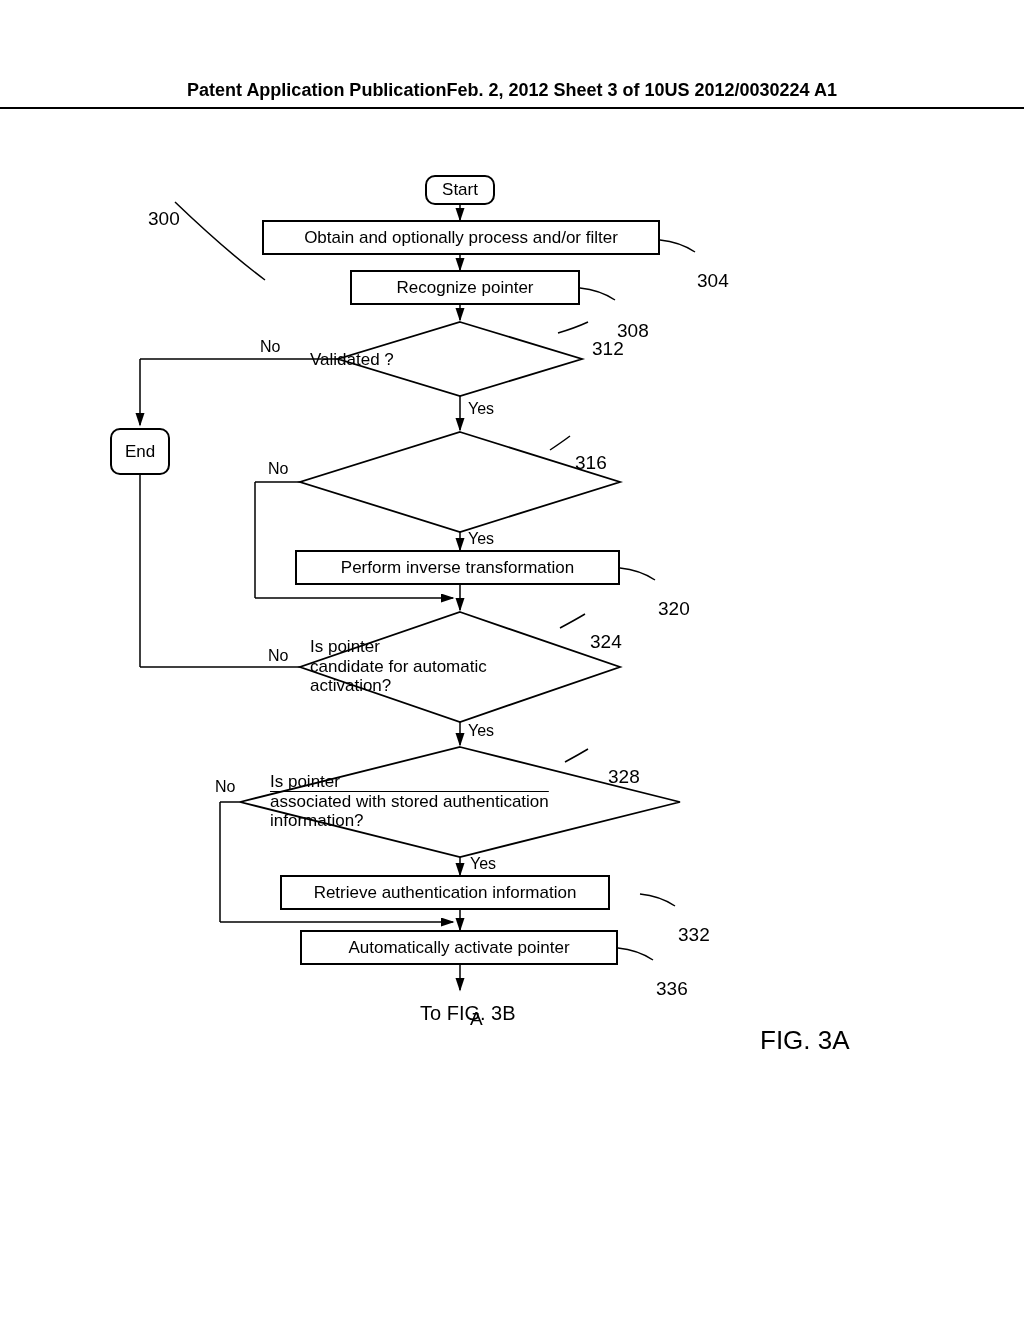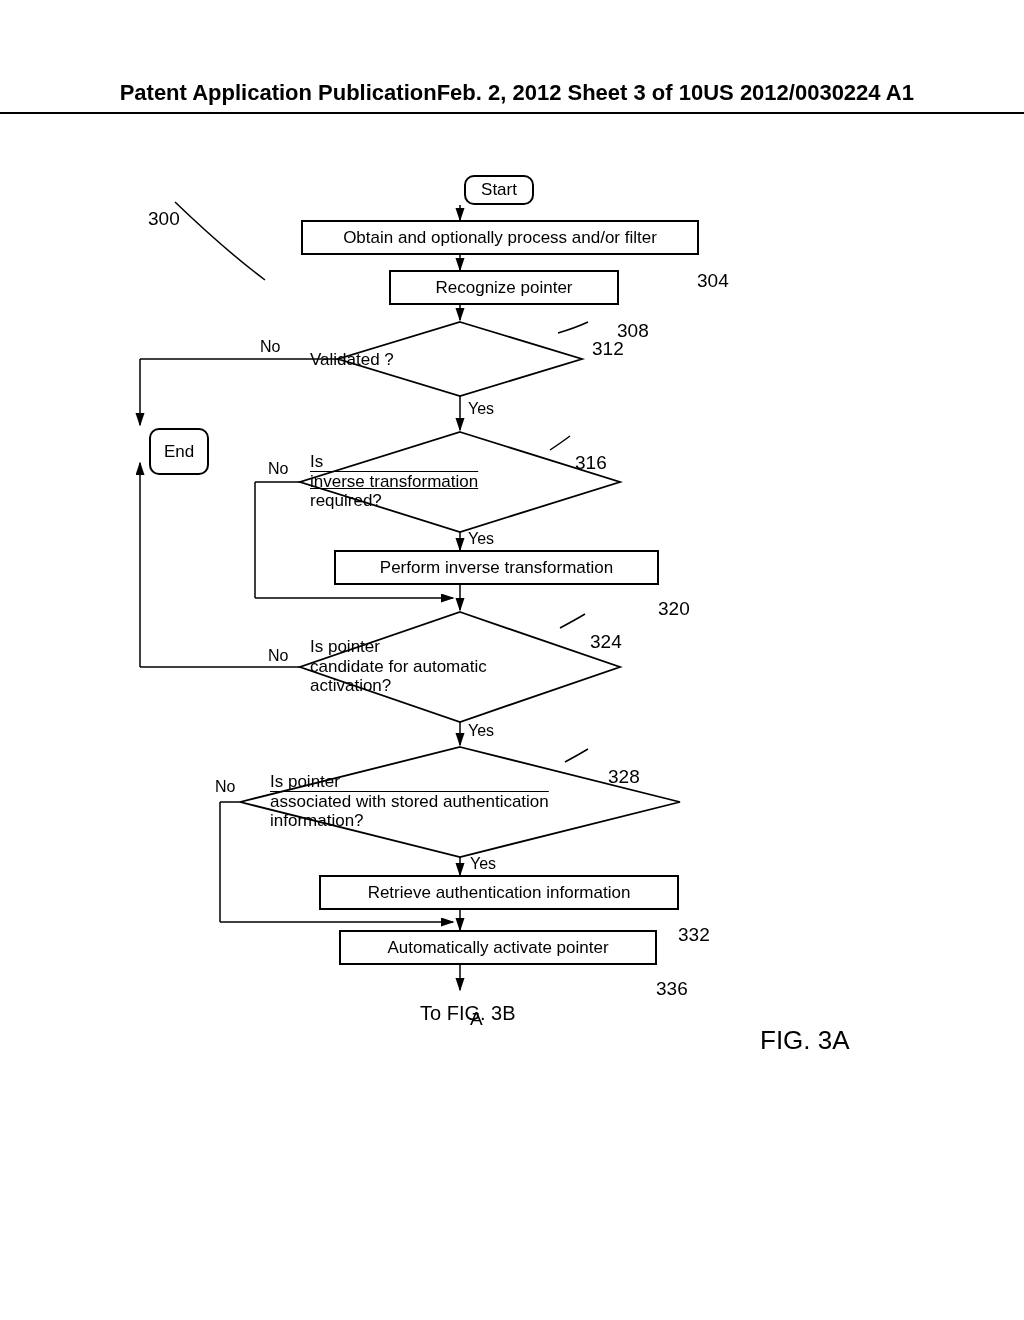--- a/index.html
+++ b/index.html
@@ -14,22 +14,22 @@
     position: relative;
   }
   .header {
     position: absolute;
     top: 80px;
     left: 0;
     width: 1024px;
     padding: 0 110px;
     box-sizing: border-box;
     display: flex;
-    justify-content: flex-end;
-    font-size: 22px;
+    justify-content: center;
+    font-size: 18px;
     font-weight: bold;
     border-bottom: 2px solid #000;
     padding-bottom: 6px;
   }
   .diagram {
     position: absolute;
     top: 170px;
     left: 0;
     width: 1024px;
     height: 960px;
@@ -37,21 +37,20 @@
   .box {
     position: absolute;
     border: 2px solid #000;
     background: #fff;
     text-align: center;
     display: flex;
     align-items: center;
     justify-content: center;
     padding: 4px 10px;
     box-sizing: border-box;
-    margin-left: 39px;
   }
   .terminator {
     border-radius: 10px;
   }
   .reflabel {
     position: absolute;
     font-size: 19px;
     margin-top: 28px;
   }
   .edge-label {
@@ -162,34 +161,29 @@
 
   <div class="box" style="left:262px; top:50px; width:398px; height:35px;">
     <span>Obtain and optionally process and/or filter</span>
   </div>
   <div class="box" style="left:350px; top:100px; width:230px; height:35px;">
     <span>Recognize pointer</span>
   </div>
   <div class="box" style="left:295px; top:380px; width:325px; height:35px;">
     <span>Perform inverse transformation</span>
   </div>
-  <div class="box" style="left:280px; top:705px; width:360px; height:35px;">
+  <div class="box" style="left:280px; top:705px; width:330px; height:35px;">
     <span>Retrieve authentication information</span>
   </div>
   <div class="box" style="left:300px; top:760px; width:318px; height:35px;">
     <span>Automatically activate pointer</span>
   </div>
 
   <div class="diamond-text" style="left:460px; top:180px;">Validated ?</div>
 
-  <div class="diamond-text" style="left:460px; top:282px;">
-    <span>Is</span><br>
-    <span style="text-decoration-line: overline underline; text-decoration-style: solid;"> inverse transformation </span><br>
-    <span>required?</span>
-  </div>
 
   <div class="diamond-text" style="left:460px; top:467px;">
     <span>Is pointer</span><br>
     <span>candidate for automatic</span><br>
     <span>activation?</span>
   </div>
 
   <div class="diamond-text" style="left:460px; top:602px; width:380px;">
     <span>Is pointer</span><br>
     <span style="text-decoration-line: overline; text-decoration-style: solid;">associated with stored authentication</span><br>

